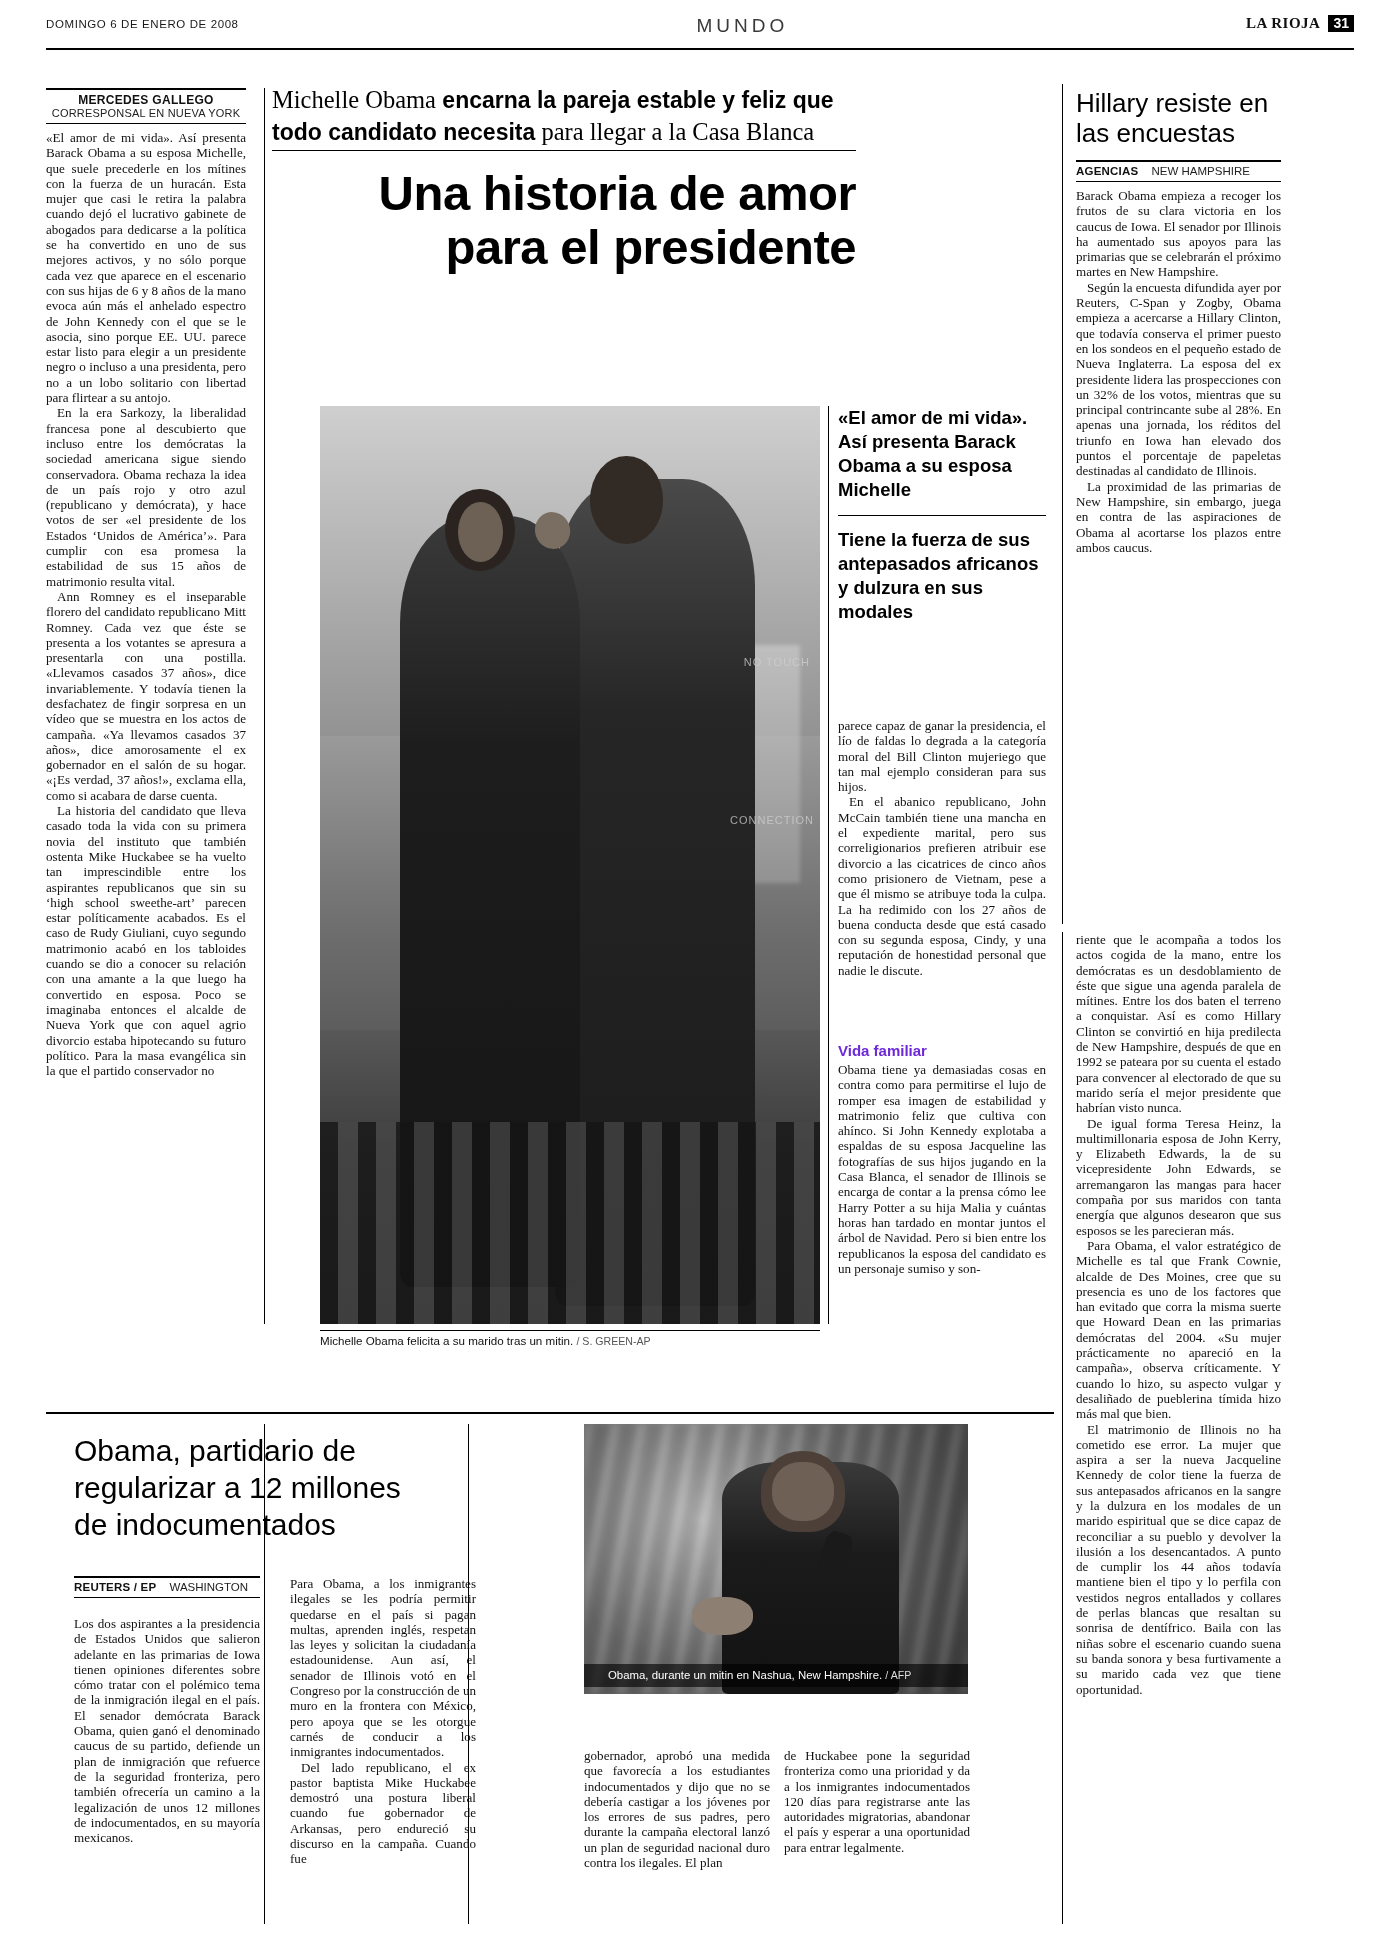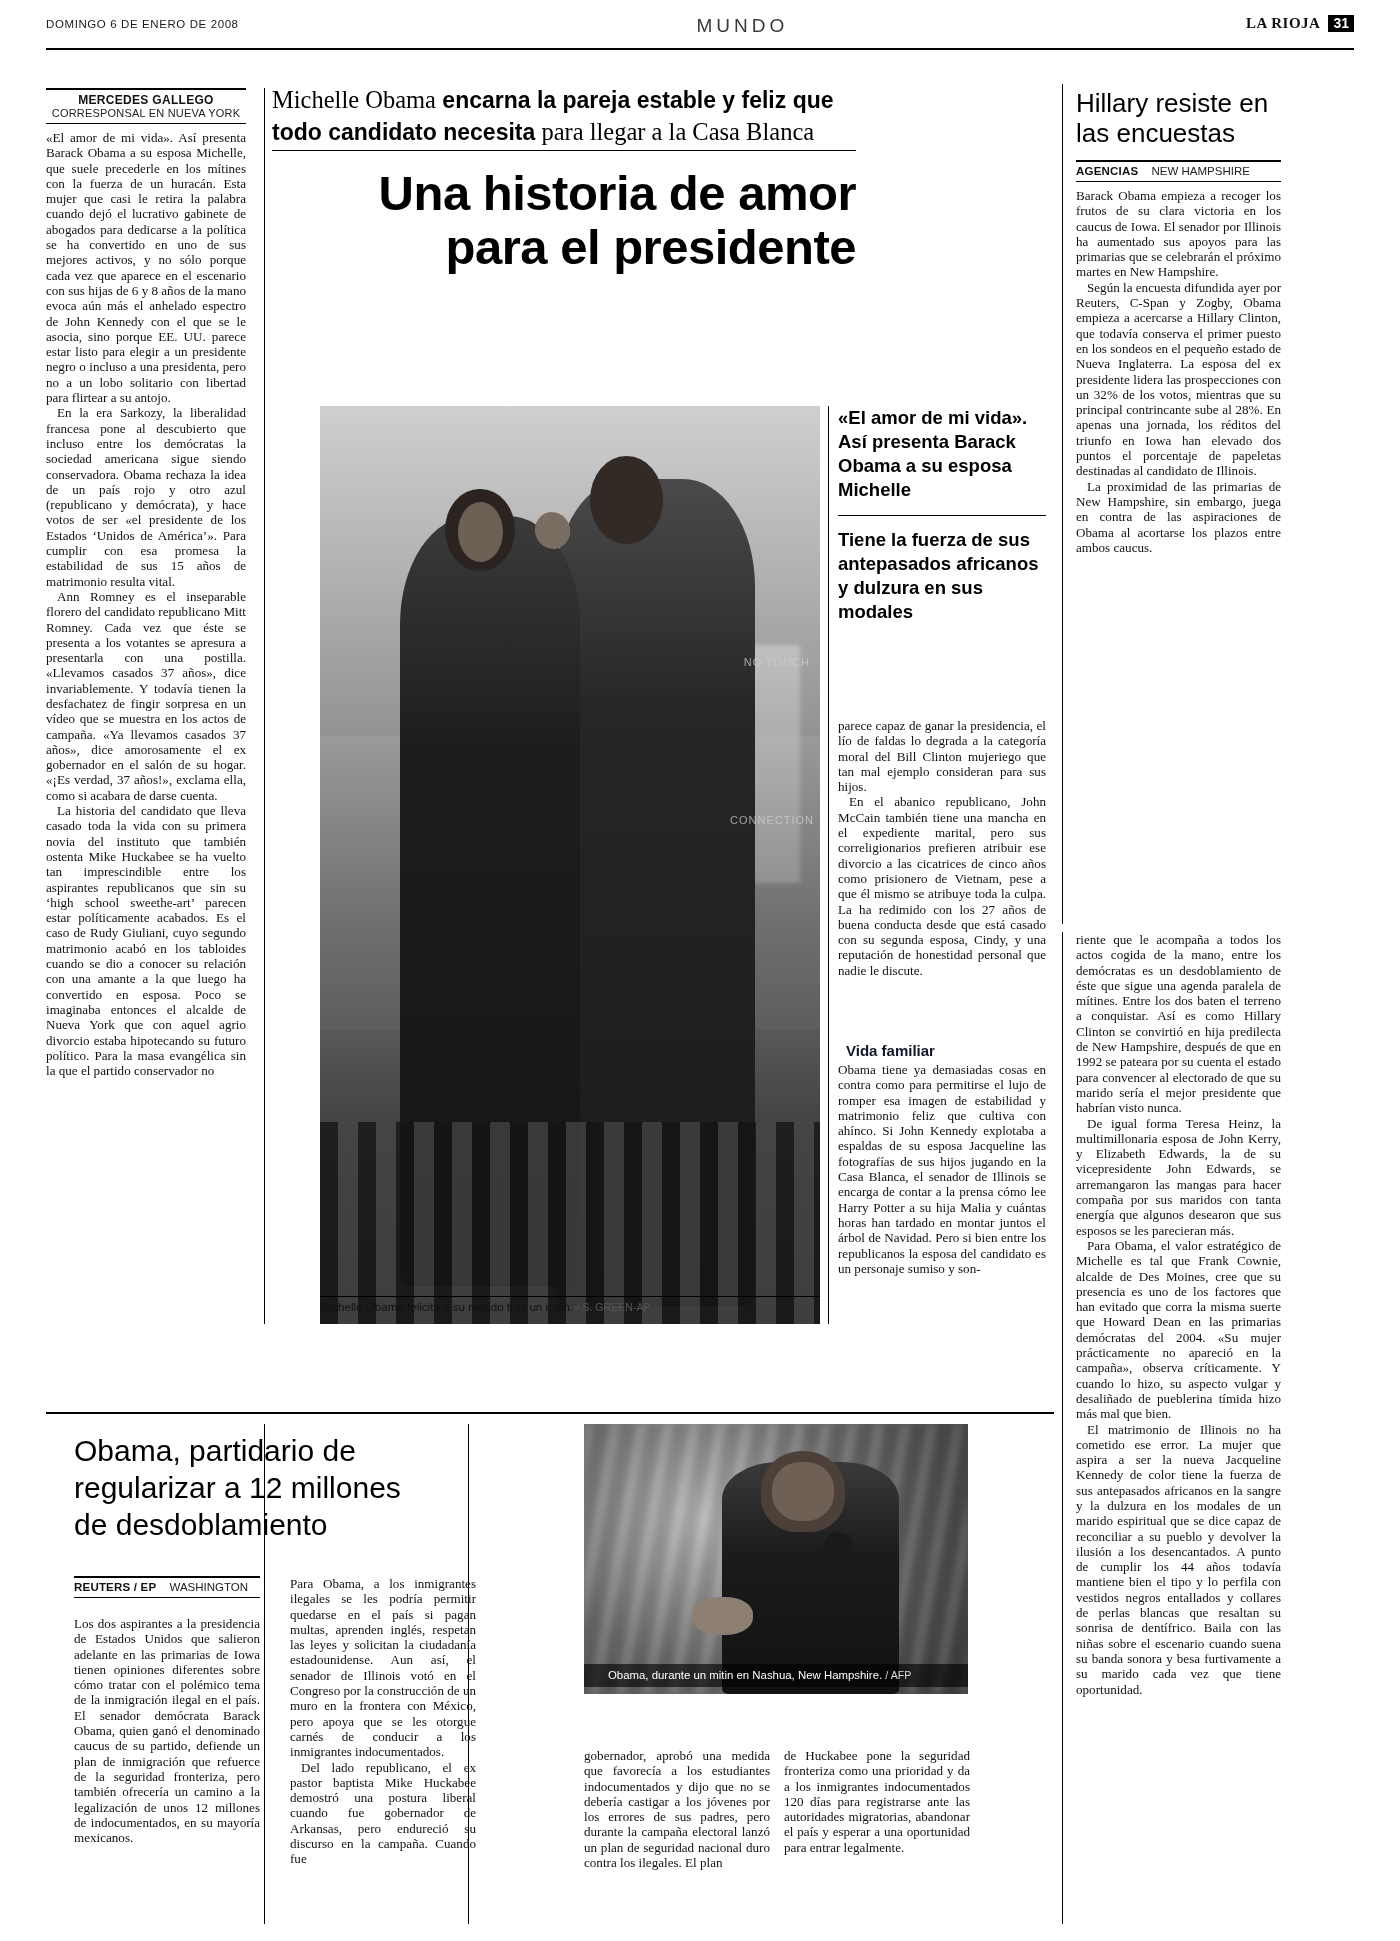--- a/index.html
+++ b/index.html
@@ -199,21 +199,21 @@
     opacity: 0.55; filter: blur(2px);
   }
   .ph-txt {
     position: absolute;
     font-family: "Liberation Sans", sans-serif;
     color: #cfcfcf; font-size: 11px; letter-spacing: 1px;
     opacity: 0.75;
   }
   #main-photo-caption {
     position: absolute;
-    left: 320px; top: 1296px;
+    left: 320px; top: 1330px;
     width: 500px;
     border-top: 1px solid #000;
     padding-top: 3px;
     font-family: "Liberation Sans", sans-serif;
     font-size: 11.6px;
     color: #111;
   }
   #main-photo-caption .credit { color: #555; font-size: 10.6px; }
 
   
@@ -244,22 +244,22 @@
   }
   #center-col-b {
     position: absolute;
     left: 838px; top: 1042px;
     width: 208px;
   }
   .subhead {
     font-family: "Liberation Sans", sans-serif;
     font-weight: bold;
     font-size: 15px;
-    margin: 0 0 3px 8px;
-    color: #0f172a;
+    margin: 0 0 3px 0;
+    color: #6d28d9;
   }
 
   
   #right-rail {
     position: absolute;
     left: 1076px; top: 88px;
     width: 205px;
   }
   .rail-sep {
     position: absolute;
@@ -492,21 +492,21 @@
     <p>De igual forma Teresa Heinz, la multimillonaria esposa de John Kerry, y Elizabeth Edwards, la de su vicepresidente John Edwards, se arremangaron las mangas para hacer compaña por sus maridos con tanta energía que algunos desearon que sus esposos se les parecieran más.</p>
     <p>Para Obama, el valor estratégico de Michelle es tal que Frank Cownie, alcalde de Des Moines, cree que su presencia es uno de los factores que han evitado que corra la misma suerte que Howard Dean en las primarias demócratas del 2004. «Su mujer prácticamente no apareció en la campaña», observa críticamente. Y cuando lo hizo, su aspecto vulgar y desaliñado de pueblerina tímida hizo más mal que bien.</p>
     <p>El matrimonio de Illinois no ha cometido ese error. La mujer que aspira a ser la nueva Jacqueline Kennedy de color tiene la fuerza de sus antepasados africanos en la sangre y la dulzura en los modales de un marido espiritual que se dice capaz de reconciliar a su pueblo y devolver la ilusión a los desencantados. A punto de cumplir los 44 años todavía mantiene bien el tipo y lo perfila con vestidos negros entallados y collares de perlas blancas que resaltan su sonrisa de dentífrico. Baila con las niñas sobre el escenario cuando suena su banda sonora y besa furtivamente a su marido cada vez que tiene oportunidad.</p>
   </div>
 
   <div id="bottom-rule"></div>
 
   <div id="bottom-headline">
     <div>Obama, partidario de</div>
     <div>regularizar a 12 millones</div>
-    <div>de desdoblamiento</div>
+    <div>de indocumentados</div>
   </div>
 
   <div id="bottom-agency">
     <div class="agency-box">
       <b>REUTERS / EP</b>
       <span>WASHINGTON</span>
     </div>
   </div>
 
   <div id="bottom-col-1" class="body-col">

